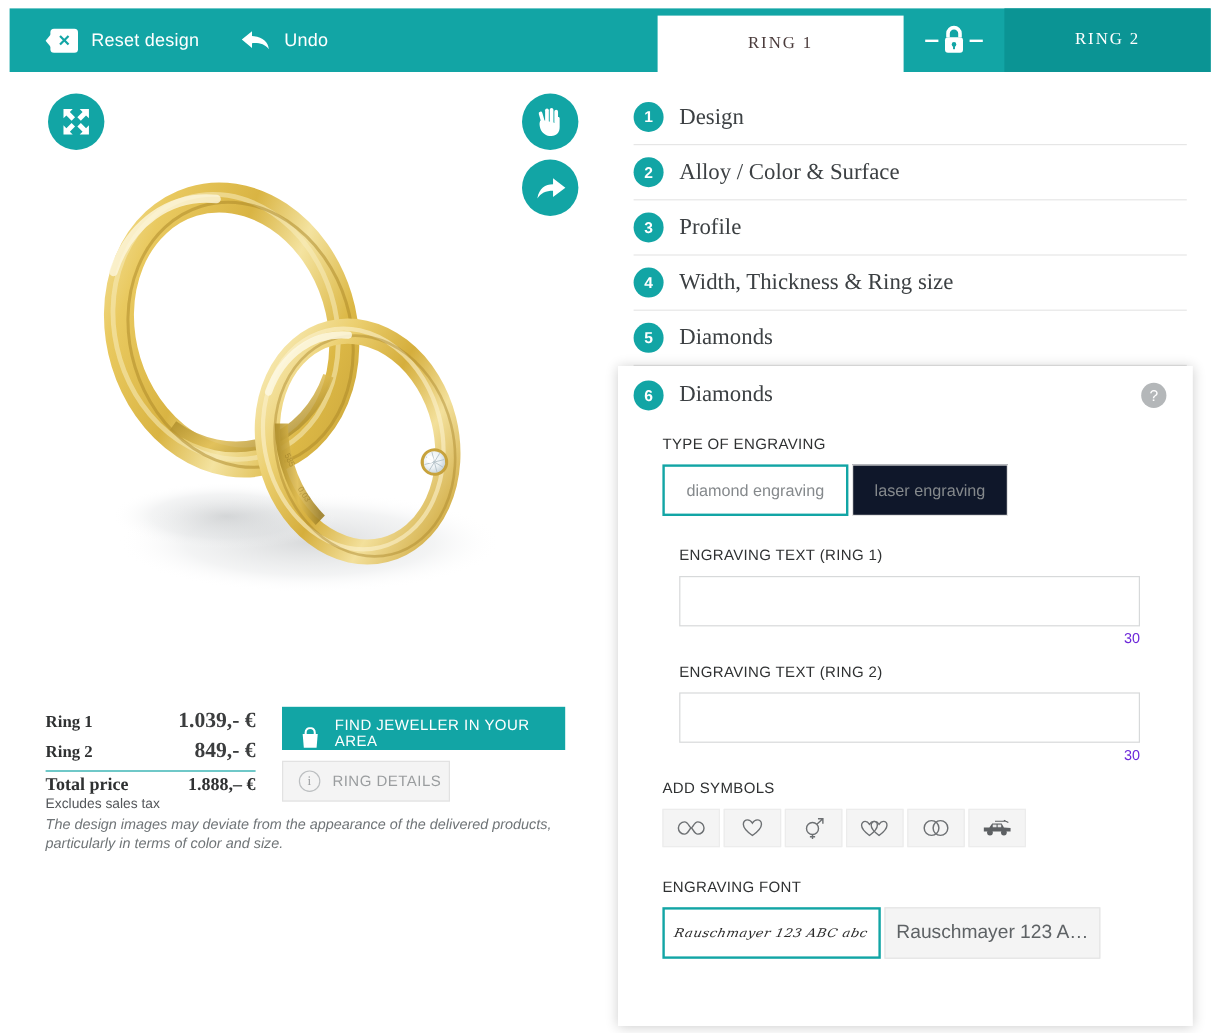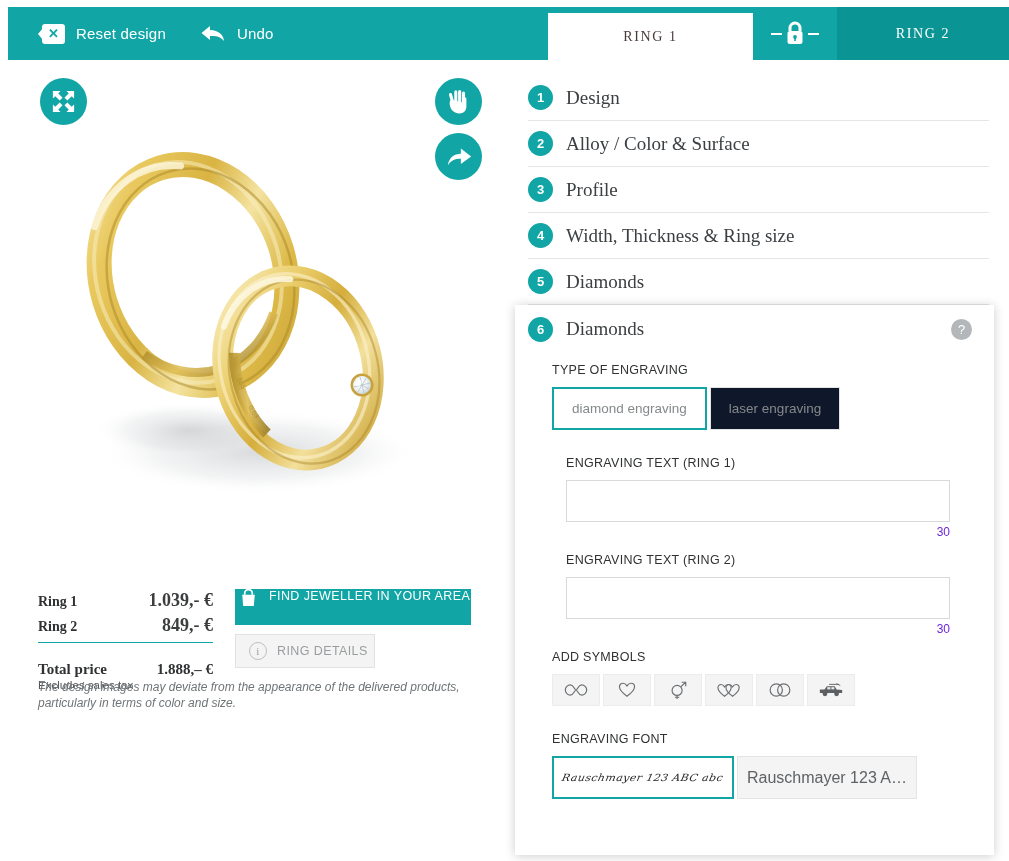--- a/index.html
+++ b/index.html
@@ -72,35 +72,35 @@
   
   .price-block { position: absolute; left: 38px; top: 588px; width: 175px; }
   .price-row {
     display: flex; justify-content: space-between; align-items: baseline;
     font-size: 14px; color: #2f3132; padding: 2px 0;
     font-family: "Liberation Serif", serif; font-weight: bold;
   }
   .price-row .val { font-weight: bold; color: #3b3d3e; font-size: 18px; }
   .price-total {
     display: flex; justify-content: space-between; align-items: baseline;
-    border-top: 1px solid #12a5a5; margin-top: 4px; padding-top: 18px;
+    border-top: 1px solid #12a5a5; margin-top: 4px; padding-top: 3px;
     font-family: "Liberation Serif", serif; font-weight: bold;
     font-size: 15px; color: #2f3132;
   }
   .price-note { font-size: 11.5px; color: #53565a; margin-top: 1px; }
   .disclaimer {
     position: absolute; left: 38px; top: 679px; width: 440px;
     font-size: 12px; font-style: italic; color: #6f7477; line-height: 1.35;
   }
 
   
   .cta-col { position: absolute; left: 235px; top: 589px; }
   .btn-find {
     width: 236px; height: 36px; background: #12a5a5; color: #fff;
-    display: flex; align-items: flex-start; gap: 11px; padding-left: 4px;
+    display: flex; align-items: flex-end; gap: 11px; padding-left: 14px;
     font-size: 12.5px; letter-spacing: .4px; cursor: pointer;
   }
   .btn-details {
     width: 140px; height: 34px; background: #f4f4f4; border: 1px solid #e2e2e2;
     margin-top: 9px; display: flex; align-items: center; gap: 10px; padding-left: 13px;
     font-size: 12.5px; letter-spacing: .4px; color: #9a9d9f; cursor: pointer;
   }
   .info-circle {
     width: 18px; height: 18px; border-radius: 50%; border: 1px solid #bcbfc1;
     display: flex; align-items: center; justify-content: center;

